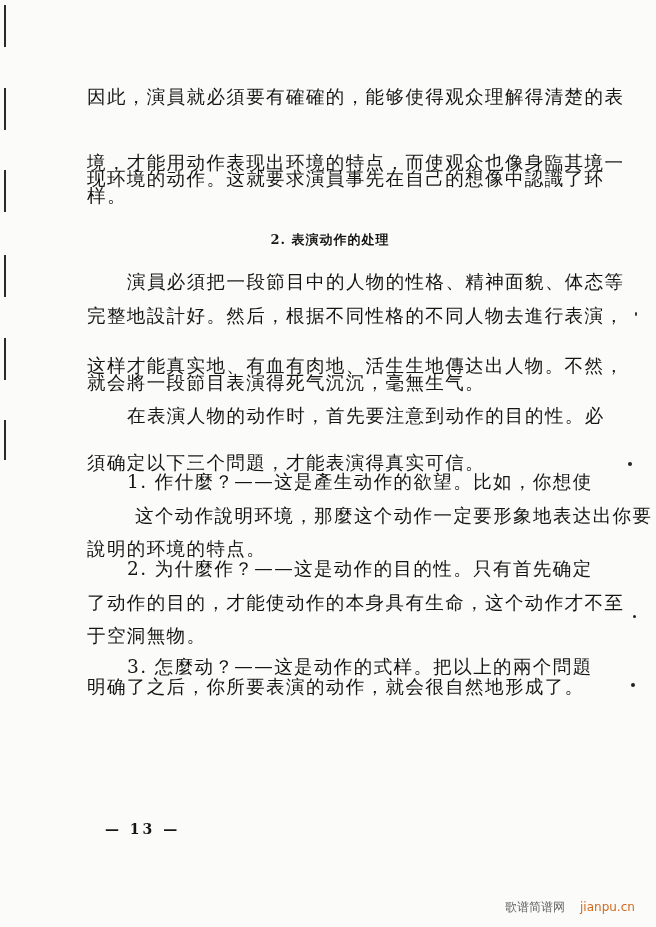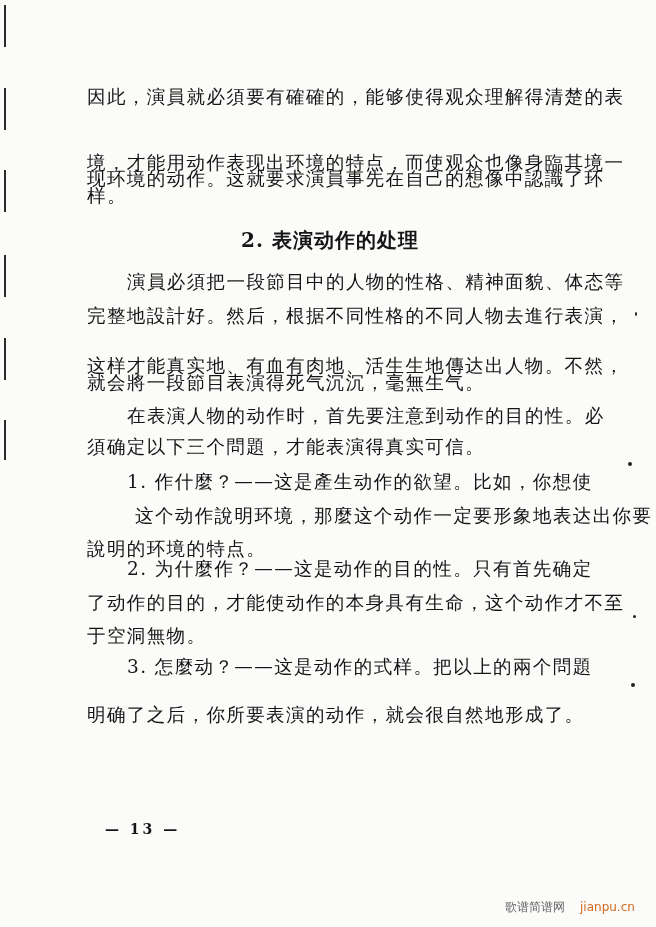--- a/index.html
+++ b/index.html
@@ -13,21 +13,21 @@
     .speck { position: absolute; background: #222; border-radius: 50%; }
     .text-block { position: absolute; left: 87px; width: 486px; }
     .line {
       position: absolute; left: 0; white-space: nowrap;
       font-size: 18.5px; font-weight: normal; letter-spacing: 1.4px;
       line-height: 22px; height: 22px;
     }
     .indent { left: 40px; }
     .heading {
       position: absolute; left: 0; width: 100%; text-align: center;
-      font-size: 20px; font-weight: bold; letter-spacing: 1px;
+      font-size: 13px; font-weight: bold; letter-spacing: 1px;
       line-height: 22px; top: 0;
     }
     .page-num {
       position: absolute; left: 105px; top: 821px;
       font-size: 14px; font-weight: bold; letter-spacing: 3px;
     }
     .watermark {
       position: absolute; left: 505px; top: 899px;
       font-family: "DejaVu Sans", sans-serif; font-size: 12px; color: #666;
     }
@@ -63,38 +63,38 @@
 
   <section class="text-block" style="top:271px;">
     <div class="line indent" style="top:0px;">演員必須把一段節目中的人物的性格、精神面貌、体态等</div>
     <div class="line" style="top:34px;">完整地設計好。然后，根据不同性格的不同人物去進行表演，</div>
     <div class="line" style="top:84px;">这样才能真实地、有血有肉地、活生生地傳达出人物。不然，</div>
     <div class="line" style="top:101px;">就会將一段節目表演得死气沉沉，毫無生气。</div>
   </section>
 
   <section class="text-block" style="top:405px;">
     <div class="line indent" style="top:0px;">在表演人物的动作时，首先要注意到动作的目的性。必</div>
-    <div class="line" style="top:31px;">須确定以下三个問題，才能表演得真实可信。</div>
+    <div class="line" style="top:47px;">須确定以下三个問題，才能表演得真实可信。</div>
   </section>
 
   <section class="text-block" style="top:471px;">
     <div class="line indent" style="top:0px;">1. 作什麼？——这是產生动作的欲望。比如，你想使</div>
     <div class="line" style="top:34px;margin-left:48px;">这个动作說明环境，那麼这个动作一定要形象地表达出你要</div>
     <div class="line" style="top:67px;">說明的环境的特点。</div>
   </section>
 
   <section class="text-block" style="top:558px;">
     <div class="line indent" style="top:0px;">2. 为什麼作？——这是动作的目的性。只有首先确定</div>
     <div class="line" style="top:34px;">了动作的目的，才能使动作的本身具有生命，这个动作才不至</div>
     <div class="line" style="top:67px;">于空洞無物。</div>
   </section>
 
   <section class="text-block" style="top:656px;">
     <div class="line indent" style="top:0px;">3. 怎麼动？——这是动作的式样。把以上的兩个問題</div>
-    <div class="line" style="top:48px;">明确了之后，你所要表演的动作，就会很自然地形成了。</div>
+    <div class="line" style="top:20px;">明确了之后，你所要表演的动作，就会很自然地形成了。</div>
   </section>
 
   <div class="page-num">— 13 —</div>
 </main>
 
 <div class="watermark">
   <span>歌谱简谱网</span><span class="wm-url">jianpu.cn</span>
 </div>
 
 </body></html>

